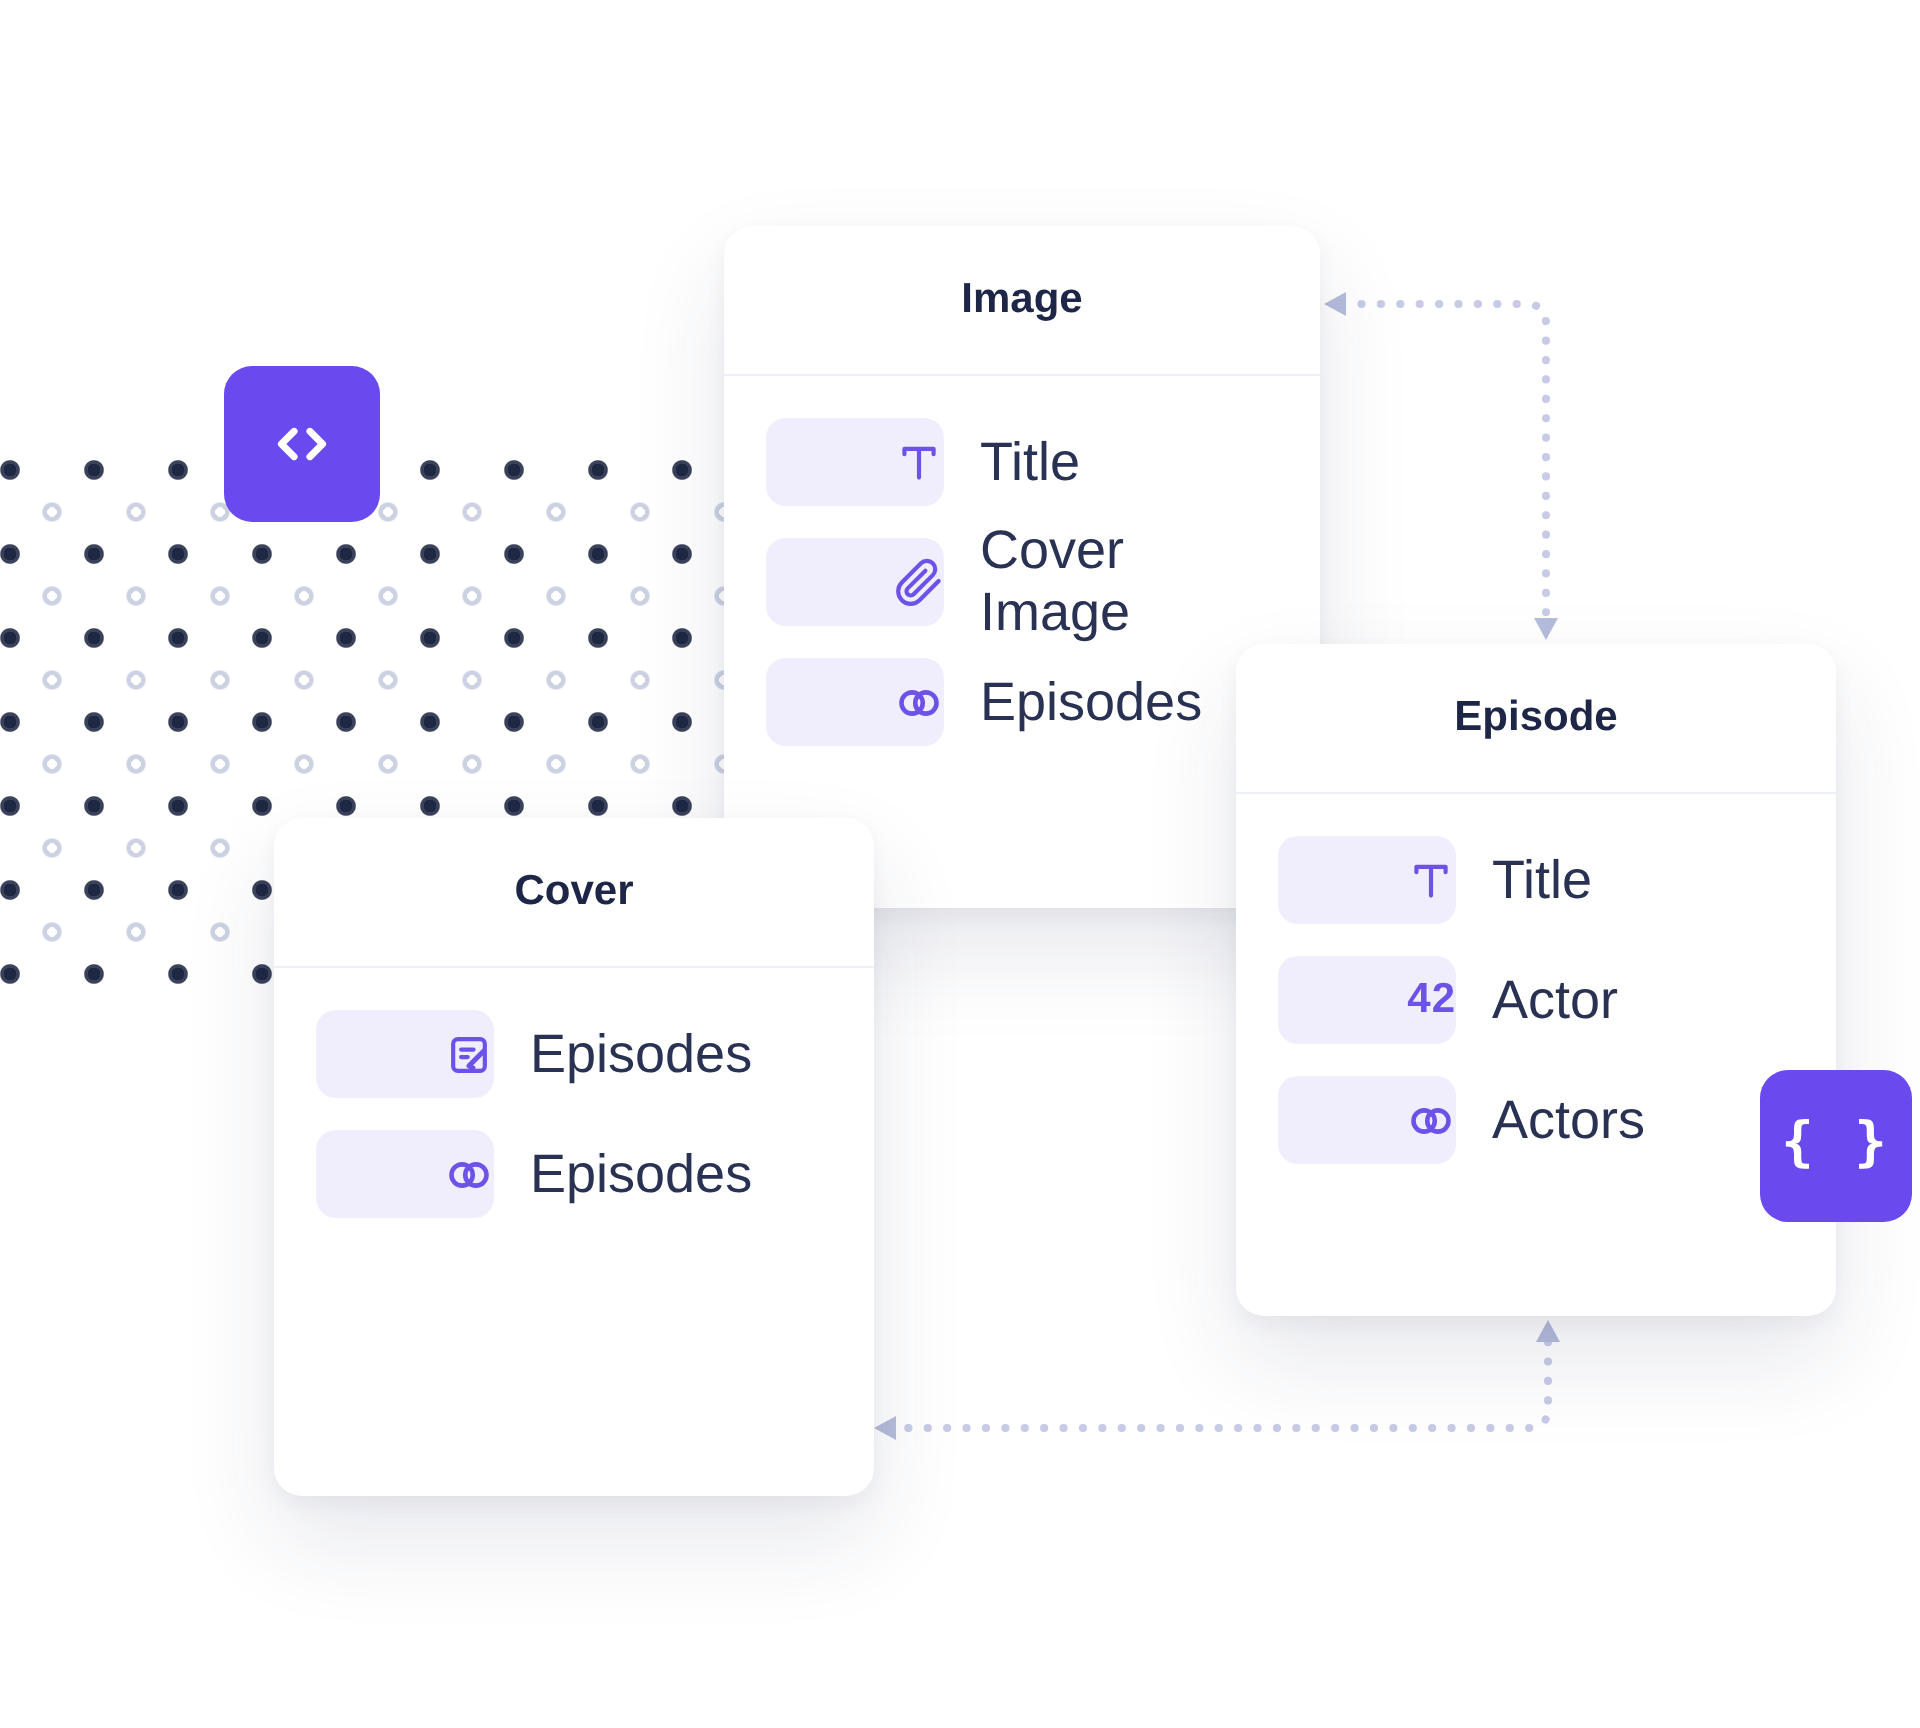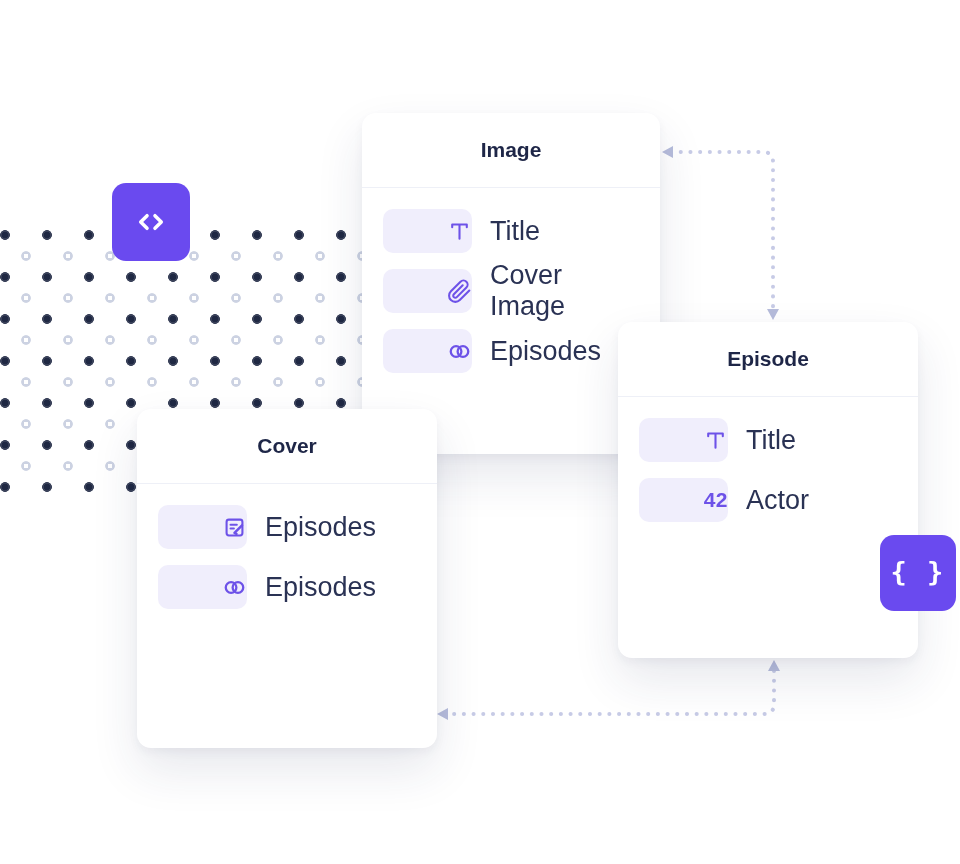--- a/index.html
+++ b/index.html
@@ -170,20 +170,29 @@
           </svg>
         </div>
         <div class="field-label">Title</div>
       </div>
       <div class="field-row">
         <div class="icon-tile">
           <span class="icon-num">42</span>
         </div>
         <div class="field-label">Actor</div>
       </div>
+      <div class="field-row">
+        <div class="icon-tile">
+          <svg viewBox="0 0 24 24" fill="none" stroke="currentColor" stroke-width="2.2">
+            <circle cx="8.7" cy="12" r="5.1"></circle>
+            <circle cx="15.3" cy="12" r="5.1"></circle>
+          </svg>
+        </div>
+        <div class="field-label">Actors</div>
+      </div>
     </div>
 </div>
 
 <div class="badge badge-code">
   <svg viewBox="0 0 24 24" fill="none" stroke="#ffffff" stroke-width="2.2" stroke-linecap="round" stroke-linejoin="round">
     <path d="M9.5 8 L5.5 12 L9.5 16"></path>
     <path d="M14.5 8 L18.5 12 L14.5 16"></path>
   </svg>
 </div>
 

